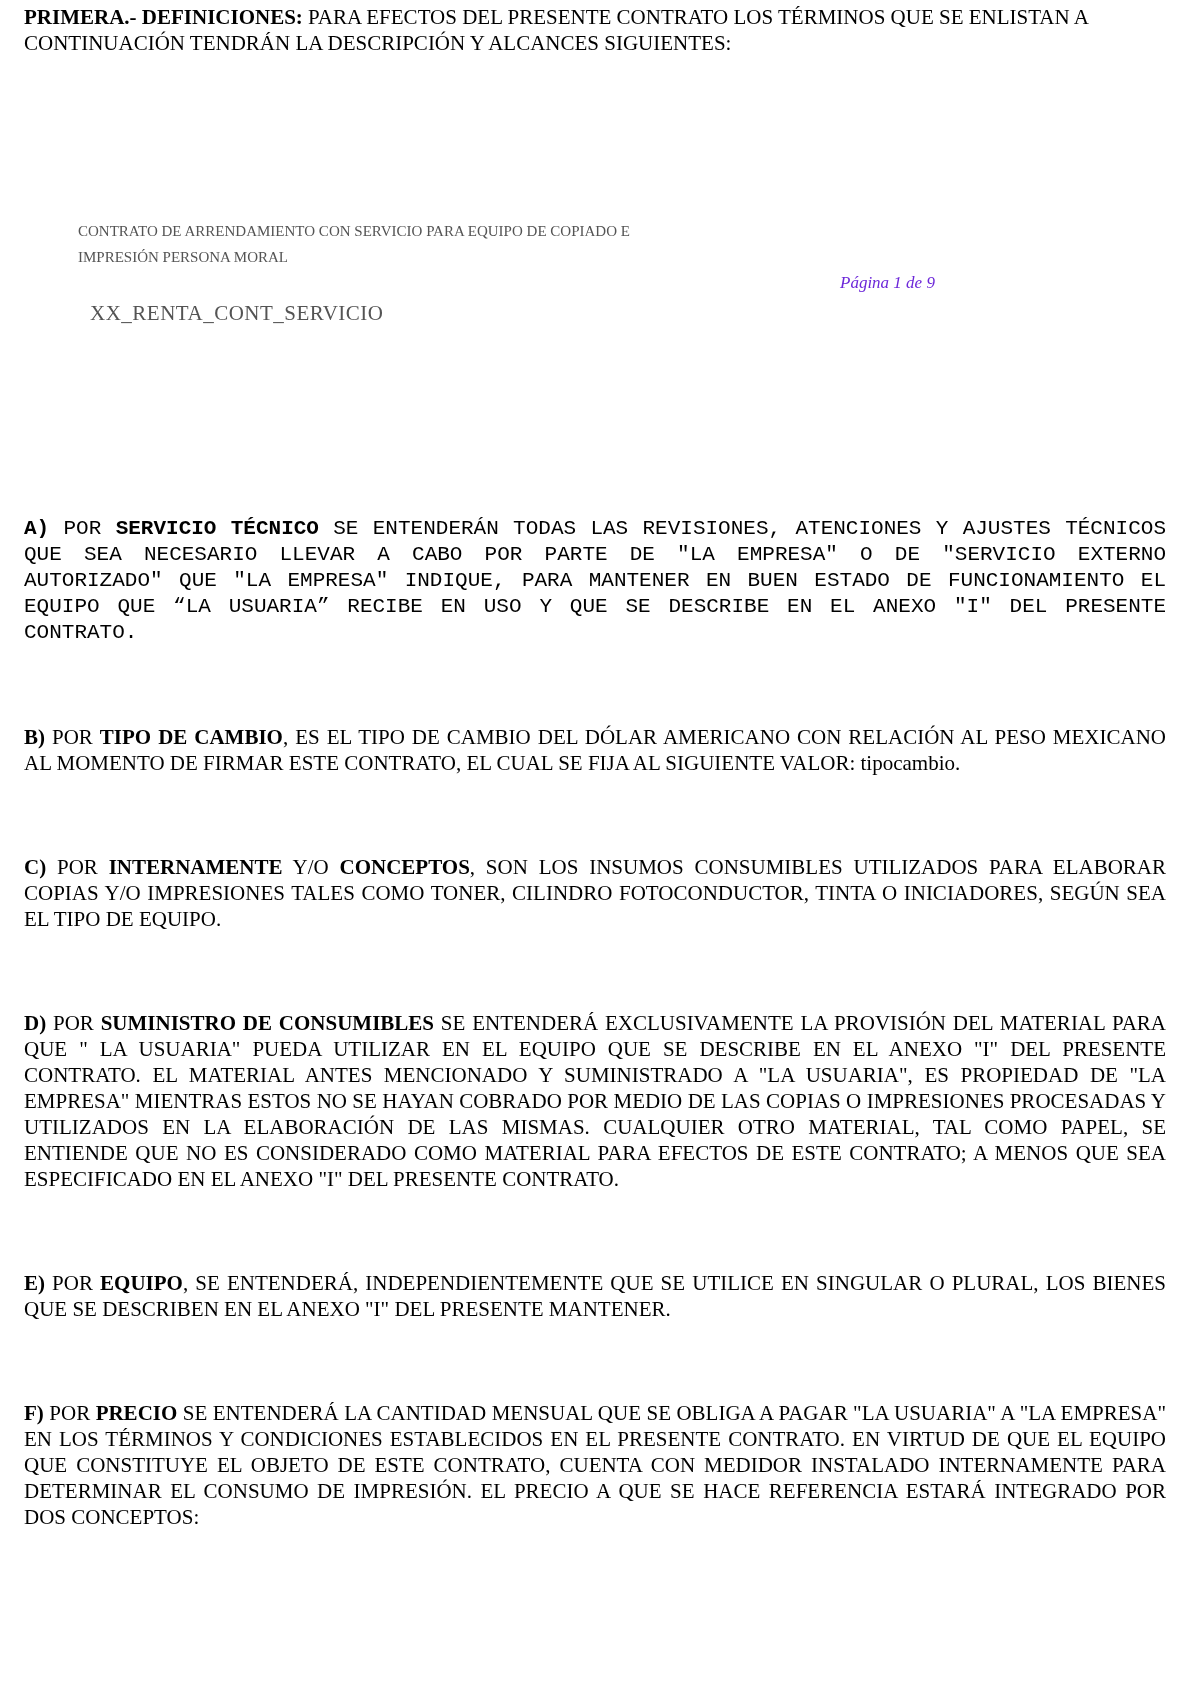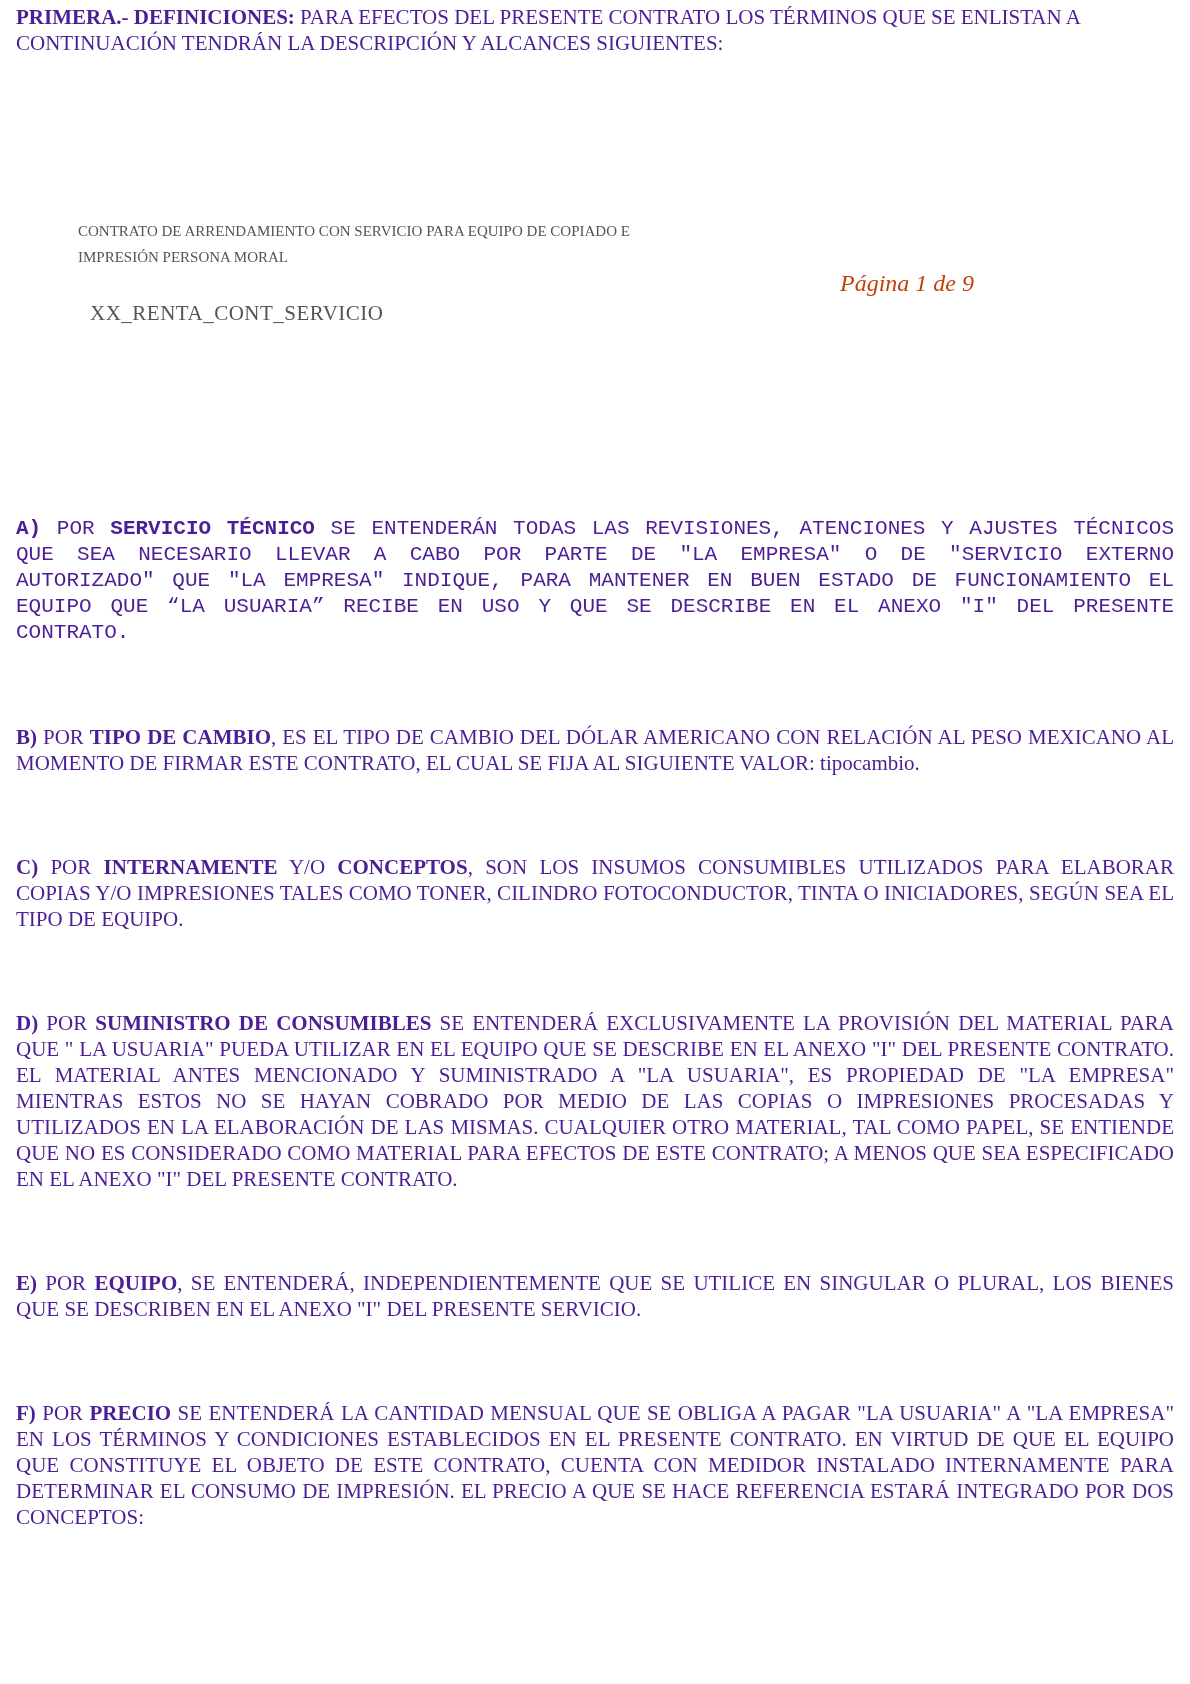--- a/index.html
+++ b/index.html
@@ -15,44 +15,44 @@
     overflow: hidden;
   }
   .page {
     box-sizing: border-box;
     width: 1190px;
     height: 1684px;
     padding: 4px 12px 0 12px;
     background: #ffffff;
   }
   .body-par {
-    margin: 4px;
+    margin: 12px;
     font-size: 21px;
     line-height: 26px;
     text-align: justify;
-    color: #4c1d95;
+    color: #000000;
   }
   .body-par b { font-weight: 700; }
 
   .intro { margin-top: 0; }
 
   .contract-title {
     margin: 162px 0 0 66px;
     width: 552px;
     font-size: 15px;
     line-height: 26px;
     text-align: justify;
     color: #545454;
   }
   .page-indicator {
     margin: 0 0 0 828px;
-    font-size: 24px;
+    font-size: 17px;
     line-height: 26px;
     font-style: italic;
-    color: #c2410c;
+    color: #6d28d9;
     white-space: nowrap;
   }
   .doc-code {
     margin: 4px 0 0 78px;
     font-size: 21px;
     line-height: 26px;
     letter-spacing: 0.5px;
     color: #545454;
   }
 
@@ -73,17 +73,17 @@
   <p class="doc-code">XX_RENTA_CONT_SERVICIO</p>
 
   <p class="body-par def-a"><b>A)</b><span> POR </span><b>SERVICIO TÉCNICO</b><span> SE ENTENDERÁN TODAS LAS REVISIONES, ATENCIONES Y AJUSTES TÉCNICOS QUE SEA NECESARIO LLEVAR A CABO POR PARTE DE "LA EMPRESA" O DE "SERVICIO EXTERNO AUTORIZADO" QUE "LA EMPRESA" INDIQUE, PARA MANTENER EN BUEN ESTADO DE FUNCIONAMIENTO EL EQUIPO QUE “LA USUARIA” RECIBE EN USO Y QUE SE DESCRIBE EN EL ANEXO "I" DEL PRESENTE CONTRATO.</span></p>
 
   <p class="body-par def-b"><b>B)</b><span> POR </span><b>TIPO DE CAMBIO</b><span>, ES EL TIPO DE CAMBIO DEL DÓLAR AMERICANO CON RELACIÓN AL PESO MEXICANO AL MOMENTO DE FIRMAR ESTE CONTRATO, EL CUAL SE FIJA AL SIGUIENTE VALOR: tipocambio.</span></p>
 
   <p class="body-par def-c"><b>C)</b><span> POR </span><b>INTERNAMENTE</b><span> Y/O </span><b>CONCEPTOS</b><span>, SON LOS INSUMOS CONSUMIBLES UTILIZADOS PARA ELABORAR COPIAS Y/O IMPRESIONES TALES COMO TONER, CILINDRO FOTOCONDUCTOR, TINTA O INICIADORES, SEGÚN SEA EL TIPO DE EQUIPO.</span></p>
 
   <p class="body-par def-d"><b>D)</b><span> POR </span><b>SUMINISTRO DE CONSUMIBLES</b><span> SE ENTENDERÁ EXCLUSIVAMENTE LA PROVISIÓN DEL MATERIAL PARA QUE " LA USUARIA" PUEDA UTILIZAR EN EL EQUIPO QUE SE DESCRIBE EN EL ANEXO "I" DEL PRESENTE CONTRATO. EL MATERIAL ANTES MENCIONADO Y SUMINISTRADO A "LA USUARIA", ES PROPIEDAD DE "LA EMPRESA" MIENTRAS ESTOS NO SE HAYAN COBRADO POR MEDIO DE LAS COPIAS O IMPRESIONES PROCESADAS Y UTILIZADOS EN LA ELABORACIÓN DE LAS MISMAS. CUALQUIER OTRO MATERIAL, TAL COMO PAPEL, SE ENTIENDE QUE NO ES CONSIDERADO COMO MATERIAL PARA EFECTOS DE ESTE CONTRATO; A MENOS QUE SEA ESPECIFICADO EN EL ANEXO "I" DEL PRESENTE CONTRATO.</span></p>
 
-  <p class="body-par def-e"><b>E)</b><span> POR </span><b>EQUIPO</b><span>, SE ENTENDERÁ, INDEPENDIENTEMENTE QUE SE UTILICE EN SINGULAR O PLURAL, LOS BIENES QUE SE DESCRIBEN EN EL ANEXO "I" DEL PRESENTE SERVICIO.</span></p>
+  <p class="body-par def-e"><b>E)</b><span> POR </span><b>EQUIPO</b><span>, SE ENTENDERÁ, INDEPENDIENTEMENTE QUE SE UTILICE EN SINGULAR O PLURAL, LOS BIENES QUE SE DESCRIBEN EN EL ANEXO "I" DEL PRESENTE MANTENER.</span></p>
 
   <p class="body-par def-f"><b>F)</b><span> POR </span><b>PRECIO</b><span> SE ENTENDERÁ LA CANTIDAD MENSUAL QUE SE OBLIGA A PAGAR "LA USUARIA" A "LA EMPRESA" EN LOS TÉRMINOS Y CONDICIONES ESTABLECIDOS EN EL PRESENTE CONTRATO. EN VIRTUD DE QUE EL EQUIPO QUE CONSTITUYE EL OBJETO DE ESTE CONTRATO, CUENTA CON MEDIDOR INSTALADO INTERNAMENTE PARA DETERMINAR EL CONSUMO DE IMPRESIÓN. EL PRECIO A QUE SE HACE REFERENCIA ESTARÁ INTEGRADO POR DOS CONCEPTOS:</span></p>
 
 </div>
 
 </body></html>

